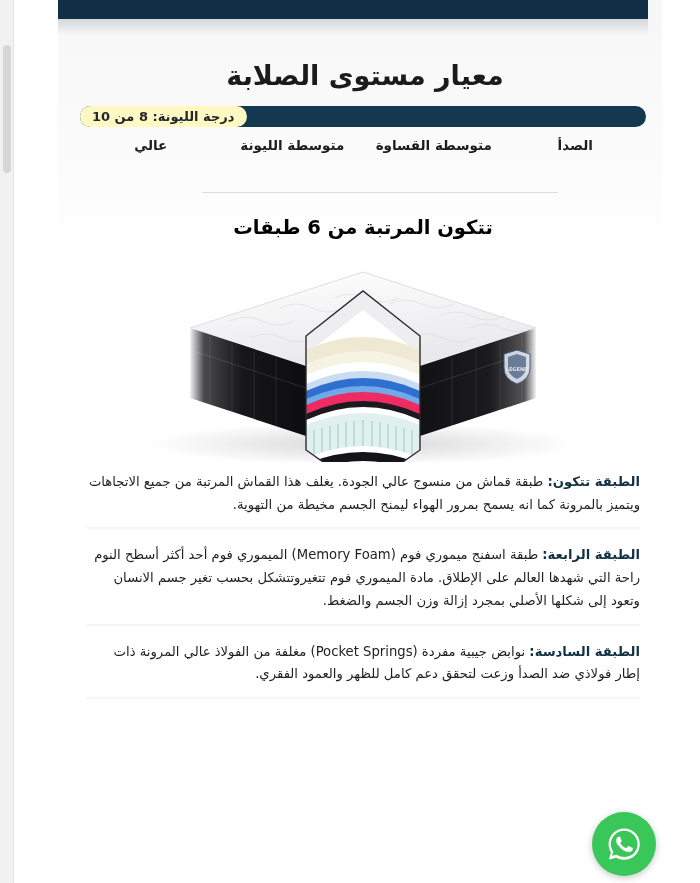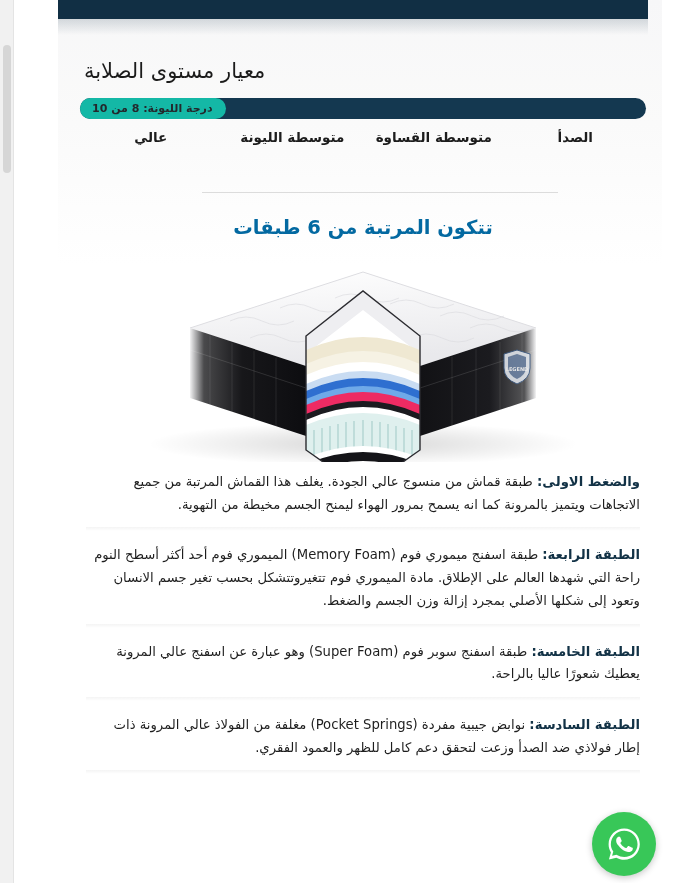--- a/index.html
+++ b/index.html
@@ -72,23 +72,23 @@
     width: 566px;
   }
 
   
   .firmness {
     position: absolute;
     left: 0; top: 58px;
     width: 566px;
   }
   .section-title {
-    text-align: left;
-    font-size: 21px;
-    font-weight: normal;
+    text-align: center;
+    font-size: 27px;
+    font-weight: bold;
     color: #1b1b1b;
     letter-spacing: -.2px;
     padding-left: 4px;
     line-height: 1.3;
   }
 
   .scale-wrap {
     position: relative;
     margin-top: 13px;
     height: 22px;
@@ -100,23 +100,23 @@
     width: 566px; height: 21px;
     border-radius: 11px;
     background: #143850;
   }
   .scale-badge {
     position: absolute;
     left: 0; top: 0;
     height: 21px;
     padding: 0 13px 0 12px;
     border-radius: 11px;
-    background: #14b8a6;
+    background: #fef9c3;
     color: #23282c;
-    font-size: 11px;
+    font-size: 13px;
     font-weight: bold;
     line-height: 21px;
     white-space: nowrap;
     text-align: center;
   }
 
   .scale-labels {
     display: flex;
     flex-direction: row;
     margin-top: 9px;
@@ -140,21 +140,21 @@
   }
 
   
   .layers-heading {
     position: absolute;
     left: 0; top: 216px;
     width: 566px;
     text-align: center;
     font-size: 19.5px;
     font-weight: bold;
-    color: #0369a1;
+    color: #000000;
     letter-spacing: .4px;
   }
 
   
   .figure {
     position: absolute;
     left: 0; top: 258px;
     width: 566px; height: 205px;
     overflow: hidden;
   }
@@ -349,36 +349,31 @@
             <path d="M428,99 l9,-3 l9,3 l0,10 q0,8 -9,12 q-9,-4 -9,-12 Z" fill="#6f86a8"></path>
             <text x="437" y="113" font-family="DejaVu Sans, sans-serif" font-size="5" fill="#ffffff" text-anchor="middle" font-weight="bold">LEGEND</text>
           </g>
         </svg>
       </div>
 
       <div class="layers">
 
         <div class="layer-card">
           <div class="layer-text">
-            <span class="layer-label">والضغط الاولى:</span><span> طبقة قماش من منسوج عالي الجودة. يغلف هذا القماش المرتبة من جميع الاتجاهات ويتميز بالمرونة كما انه يسمح بمرور الهواء ليمنح الجسم مخيطة من التهوية.</span>
+            <span class="layer-label">الطبقة تتكون:</span><span> طبقة قماش من منسوج عالي الجودة. يغلف هذا القماش المرتبة من جميع الاتجاهات ويتميز بالمرونة كما انه يسمح بمرور الهواء ليمنح الجسم مخيطة من التهوية.</span>
           </div>
         </div>
 
 
         <div class="layer-card">
           <div class="layer-text">
             <span class="layer-label">الطبقة الرابعة:</span><span> طبقة اسفنج ميموري فوم (Memory Foam) الميموري فوم أحد أكثر أسطح النوم راحة التي شهدها العالم على الإطلاق. مادة الميموري فوم تتغيروتتشكل بحسب تغير جسم الانسان وتعود إلى شكلها الأصلي بمجرد إزالة وزن الجسم والضغط.</span>
           </div>
         </div>
 
-        <div class="layer-card">
-          <div class="layer-text">
-            <span class="layer-label">الطبقة الخامسة:</span><span> طبقة اسفنج سوبر فوم (Super Foam) وهو عبارة عن اسفنج عالي المرونة يعطيك شعورًا عاليا بالراحة.</span>
-          </div>
-        </div>
 
         <div class="layer-card">
           <div class="layer-text">
             <span class="layer-label">الطبقة السادسة:</span><span> نوابض جيبية مفردة (Pocket Springs) مغلفة من الفولاذ عالي المرونة ذات إطار فولاذي ضد الصدأ وزعت لتحقق دعم كامل للظهر والعمود الفقري.</span>
           </div>
         </div>
 
       </div>
     </div>
   </div>

